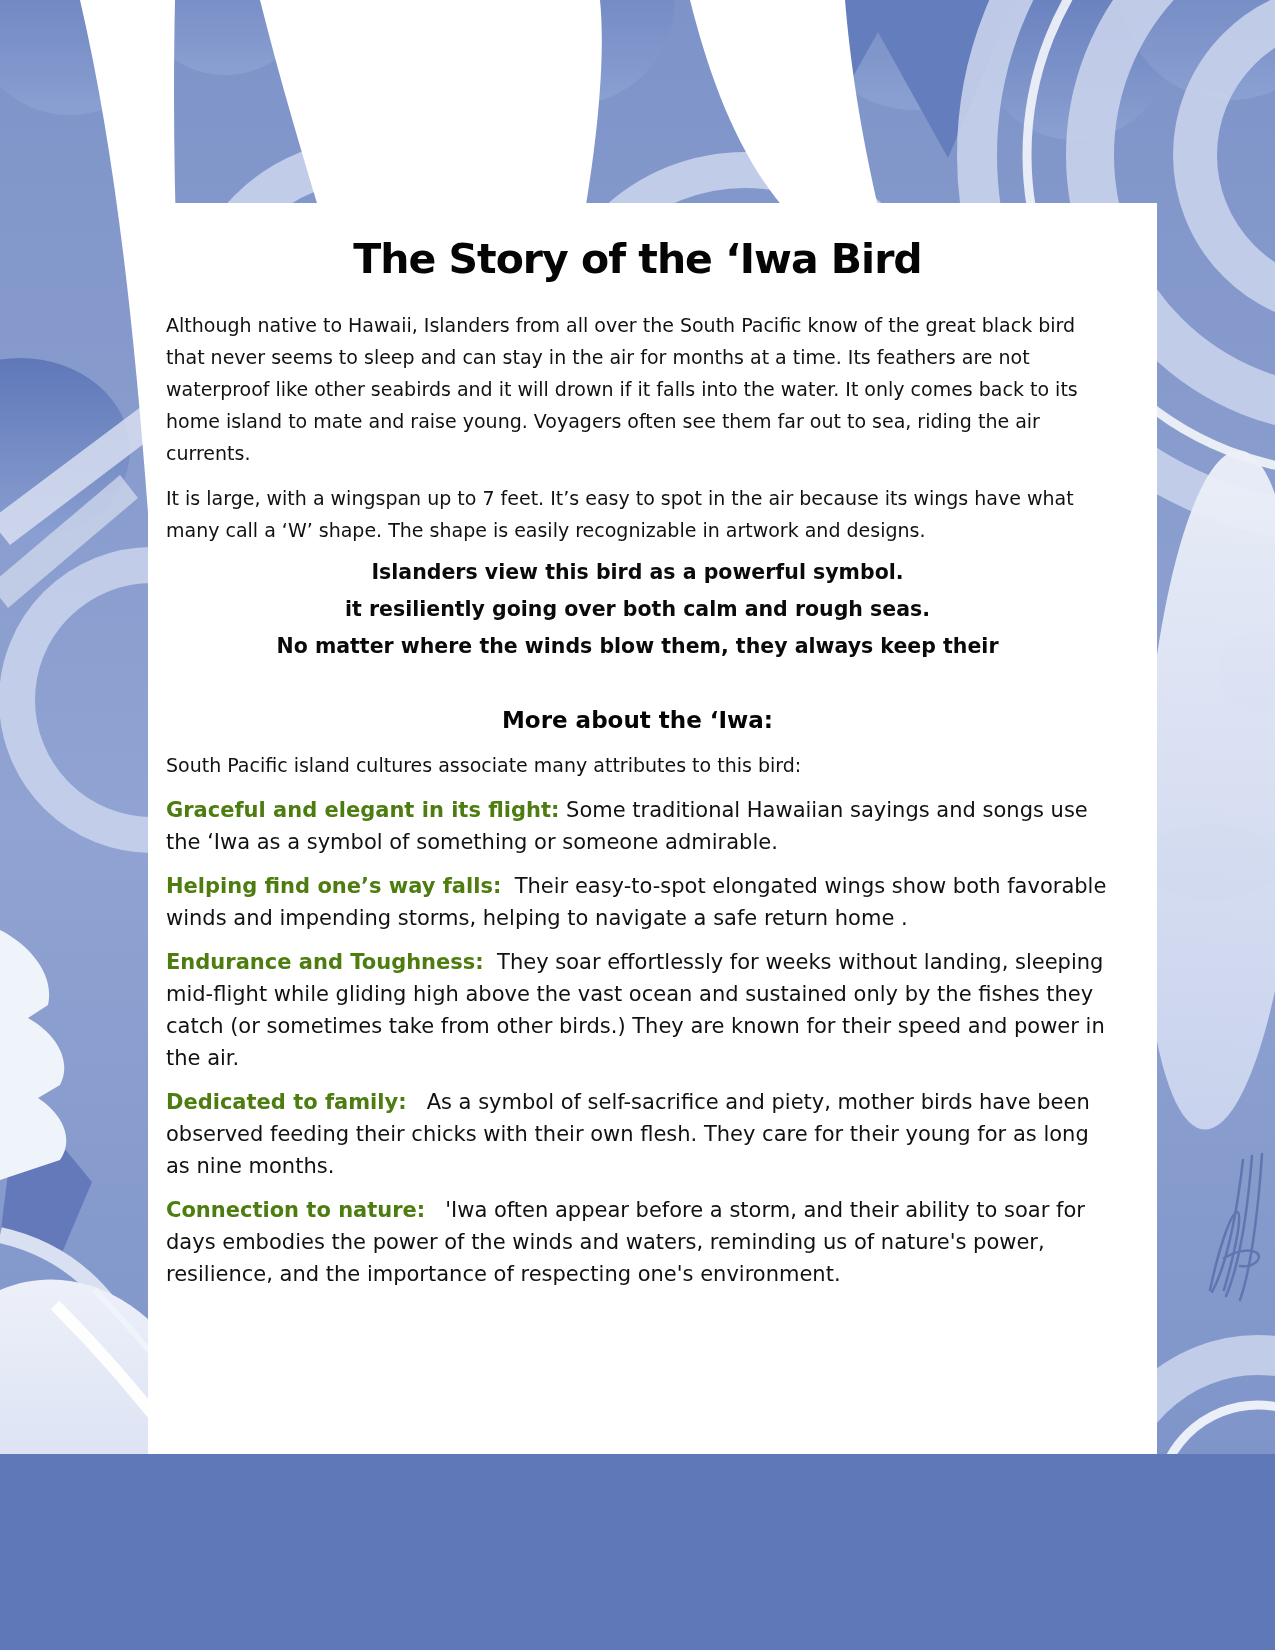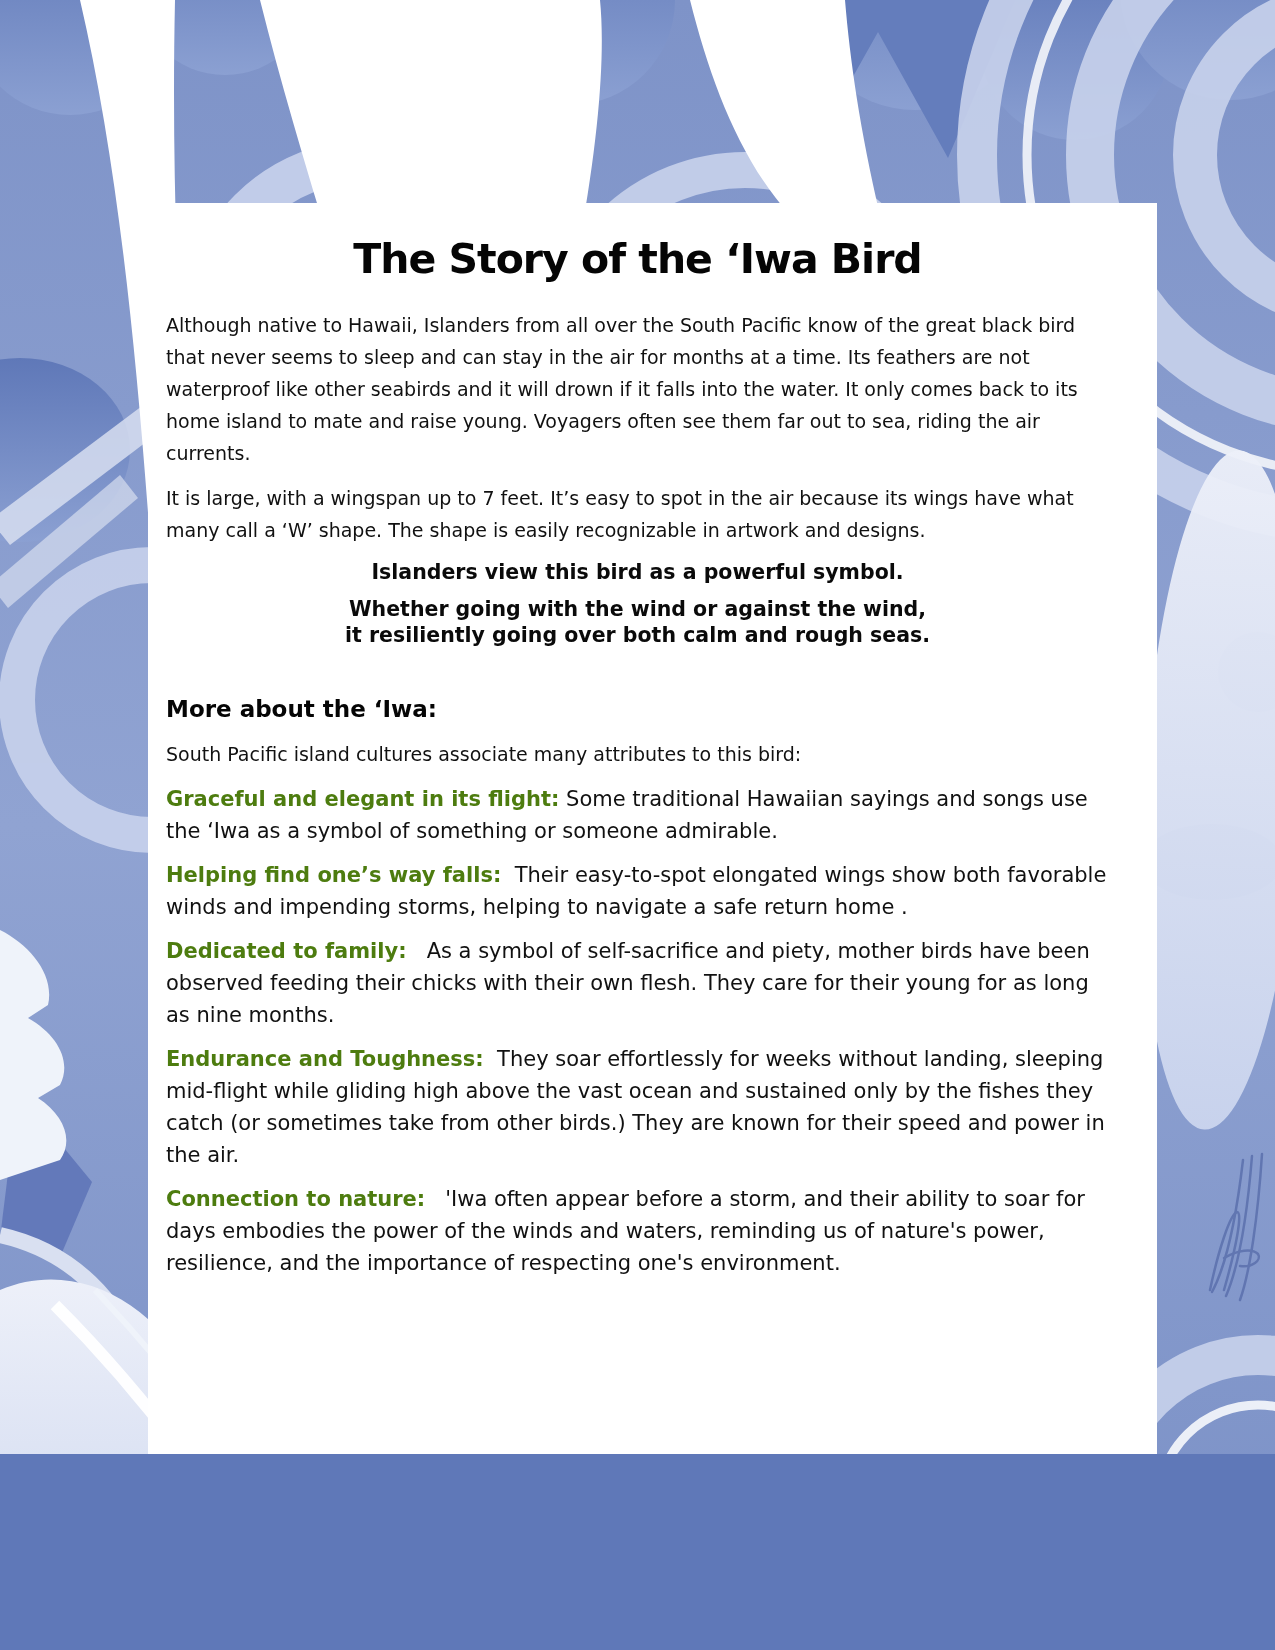--- a/index.html
+++ b/index.html
@@ -39,21 +39,21 @@
     font-size:20.5px;
     line-height:26px;
     color:#0a0a0a;
   }
   .em-block{margin:0 0 11px 0;}
   .section-heading{
     margin:46px 0 14px 0;
     font-size:23px;
     line-height:30px;
     font-weight:bold;
-    text-align:left;
+    text-align:center;
     color:#050505;
   }
   p.attr-par{
     margin:0 0 12px 0;
     font-size:21px;
     line-height:32px;
   }
   .attr-label{font-weight:bold;color:#4d7c0f;}
   .attr-text{white-space:pre-wrap;}
 </style>
@@ -161,35 +161,35 @@
     <h1 class="page-title">The Story of the ‘Iwa Bird</h1>
 
     <p class="body-par">Although native to Hawaii, Islanders from all over the South Pacific know of the great black bird that never seems to sleep and can stay in the air for months at a time. Its feathers are not waterproof like other seabirds and it will drown if it falls into the water. It only comes back to its home island to mate and raise young. Voyagers often see them far out to sea, riding the air currents.</p>
     <p class="body-par">It is large, with a wingspan up to 7 feet. It’s easy to spot in the air because its wings have what many call a ‘W’ shape. The shape is easily recognizable in artwork and designs.</p>
 
     <div class="emphasis">
       <div class="em-block">
         <div class="em-line">Islanders view this bird as a powerful symbol.</div>
       </div>
       <div class="em-block">
-        <div class="em-line">Whether going with the wind or against the wind,</div>
         <div class="em-line">it resiliently going over both calm and rough seas.</div>
       </div>
       <div class="em-block">
+        <div class="em-line">No matter where the winds blow them, they always keep their</div>
       </div>
     </div>
 
     <h2 class="section-heading">More about the ‘Iwa:</h2>
 
     <p class="body-par">South Pacific island cultures associate many attributes to this bird:</p>
 
     <p class="attr-par"><b class="attr-label">Graceful and elegant in its flight:</b><span class="attr-text"> Some traditional Hawaiian sayings and songs use the ‘Iwa as a symbol of something or someone admirable.</span></p>
 
     <p class="attr-par"><b class="attr-label">Helping find one’s way falls:</b><span class="attr-text">  Their easy-to-spot elongated wings show both favorable winds and impending storms, helping to navigate a safe return home .</span></p>
 
+    <p class="attr-par"><b class="attr-label">Endurance and Toughness:</b><span class="attr-text">  They soar effortlessly for weeks without landing, sleeping mid-flight while gliding high above the vast ocean and sustained only by the fishes they catch (or sometimes take from other birds.) They are known for their speed and power in the air.</span></p>
+
     <p class="attr-par"><b class="attr-label">Dedicated to family:</b><span class="attr-text">   As a symbol of self-sacrifice and piety, mother birds have been observed feeding their chicks with their own flesh. They care for their young for as long as nine months.</span></p>
-
-    <p class="attr-par"><b class="attr-label">Endurance and Toughness:</b><span class="attr-text">  They soar effortlessly for weeks without landing, sleeping mid-flight while gliding high above the vast ocean and sustained only by the fishes they catch (or sometimes take from other birds.) They are known for their speed and power in the air.</span></p>
 
     <p class="attr-par"><b class="attr-label">Connection to nature:</b><span class="attr-text">   'Iwa often appear before a storm, and their ability to soar for days embodies the power of the winds and waters, reminding us of nature's power, resilience, and the importance of respecting one's environment.</span></p>
 
   </main>
 </div>
 
 </body></html>

